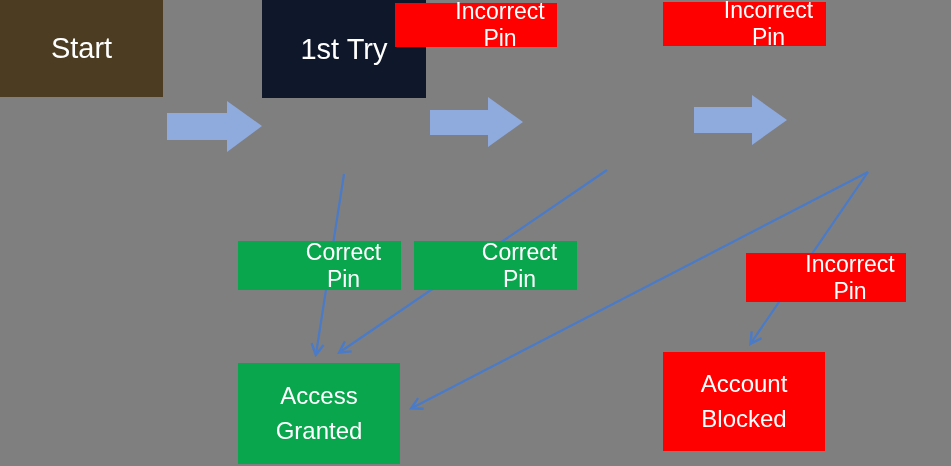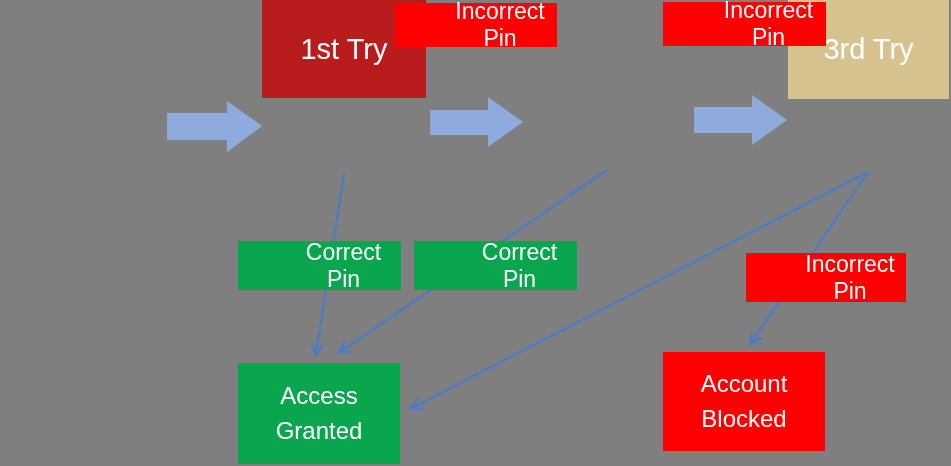--- a/index.html
+++ b/index.html
@@ -11,21 +11,21 @@
   #wires{position:absolute;left:0;top:0;z-index:1;}
   .node{
     position:absolute;z-index:2;display:flex;align-items:center;justify-content:center;
     color:#FFFFFF;text-align:center;box-sizing:border-box;
   }
   .stage{font-size:29px;}
   .tag{font-size:23px;padding-left:48px;}
   .outcome{font-size:24px;line-height:1.42;}
   
   .n-start{left:0;top:75;width:163px;height:97px;background:#4C3C22;}
-  .n-try1{left:262px;top:75;width:164px;height:98px;background:#b91c1c;text-align:right;}
+  .n-try1{left:262px;top:75;width:164px;height:98px;background:#0f172a;text-align:right;}
   .n-try2{left:525px;top:73;width:164px;height:98px;background:#BD9B47;}
   .n-try3{left:788px;top:71;width:161px;height:99px;background:#D5C28F;}
   
   .n-ip1{left:395px;top:3px;width:162px;height:44px;background:#FF0000;}
   .n-ip2{left:663px;top:2px;width:163px;height:44px;background:#FF0000;}
   .n-ip3{left:746px;top:253px;width:160px;height:49px;background:#FF0000;}
   .n-cp1{left:238px;top:241px;width:163px;height:49px;background:#0AA64D;}
   .n-cp2{left:414px;top:241px;width:163px;height:49px;background:#0AA64D;}
   
   .n-access{left:238px;top:363px;width:162px;height:101px;background:#0AA64D;padding:0 24px;}
@@ -46,22 +46,22 @@
     <polygon points="167,113 227,113 227,101 262,126 227,152 227,140 167,140" fill="#8FAADC"></polygon>
     <polygon points="430,110 488,110 488,97 523,122 488,147 488,135 430,135" fill="#8FAADC"></polygon>
     <polygon points="694,107 752,107 752,95 787,120 752,145 752,133 694,133" fill="#8FAADC"></polygon>
 
     <line x1="344" y1="174" x2="316" y2="354" stroke="#4A7BC8" stroke-width="2.2" marker-end="url(#ah)"></line>
     <line x1="607" y1="170" x2="340" y2="352" stroke="#4A7BC8" stroke-width="2.2" marker-end="url(#ah)"></line>
     <line x1="868" y1="172" x2="412" y2="408" stroke="#4A7BC8" stroke-width="2.2" marker-end="url(#ah)"></line>
     <line x1="868" y1="172" x2="751" y2="343" stroke="#4A7BC8" stroke-width="2.2" marker-end="url(#ah)"></line>
   </svg>
 
+  <div class="node stage n-start">Start</div>
   <div class="node stage n-try1">1st Try</div>
-  <div class="node stage n-try3">3rd Try</div>
 
   <div class="node tag n-ip1">Incorrect Pin</div>
   <div class="node tag n-ip2">Incorrect Pin</div>
   <div class="node tag n-cp1">Correct Pin</div>
   <div class="node tag n-cp2">Correct Pin</div>
   <div class="node tag n-ip3">Incorrect Pin</div>
 
   <div class="node outcome n-access">Access Granted</div>
   <div class="node outcome n-blocked">Account Blocked</div>
 

